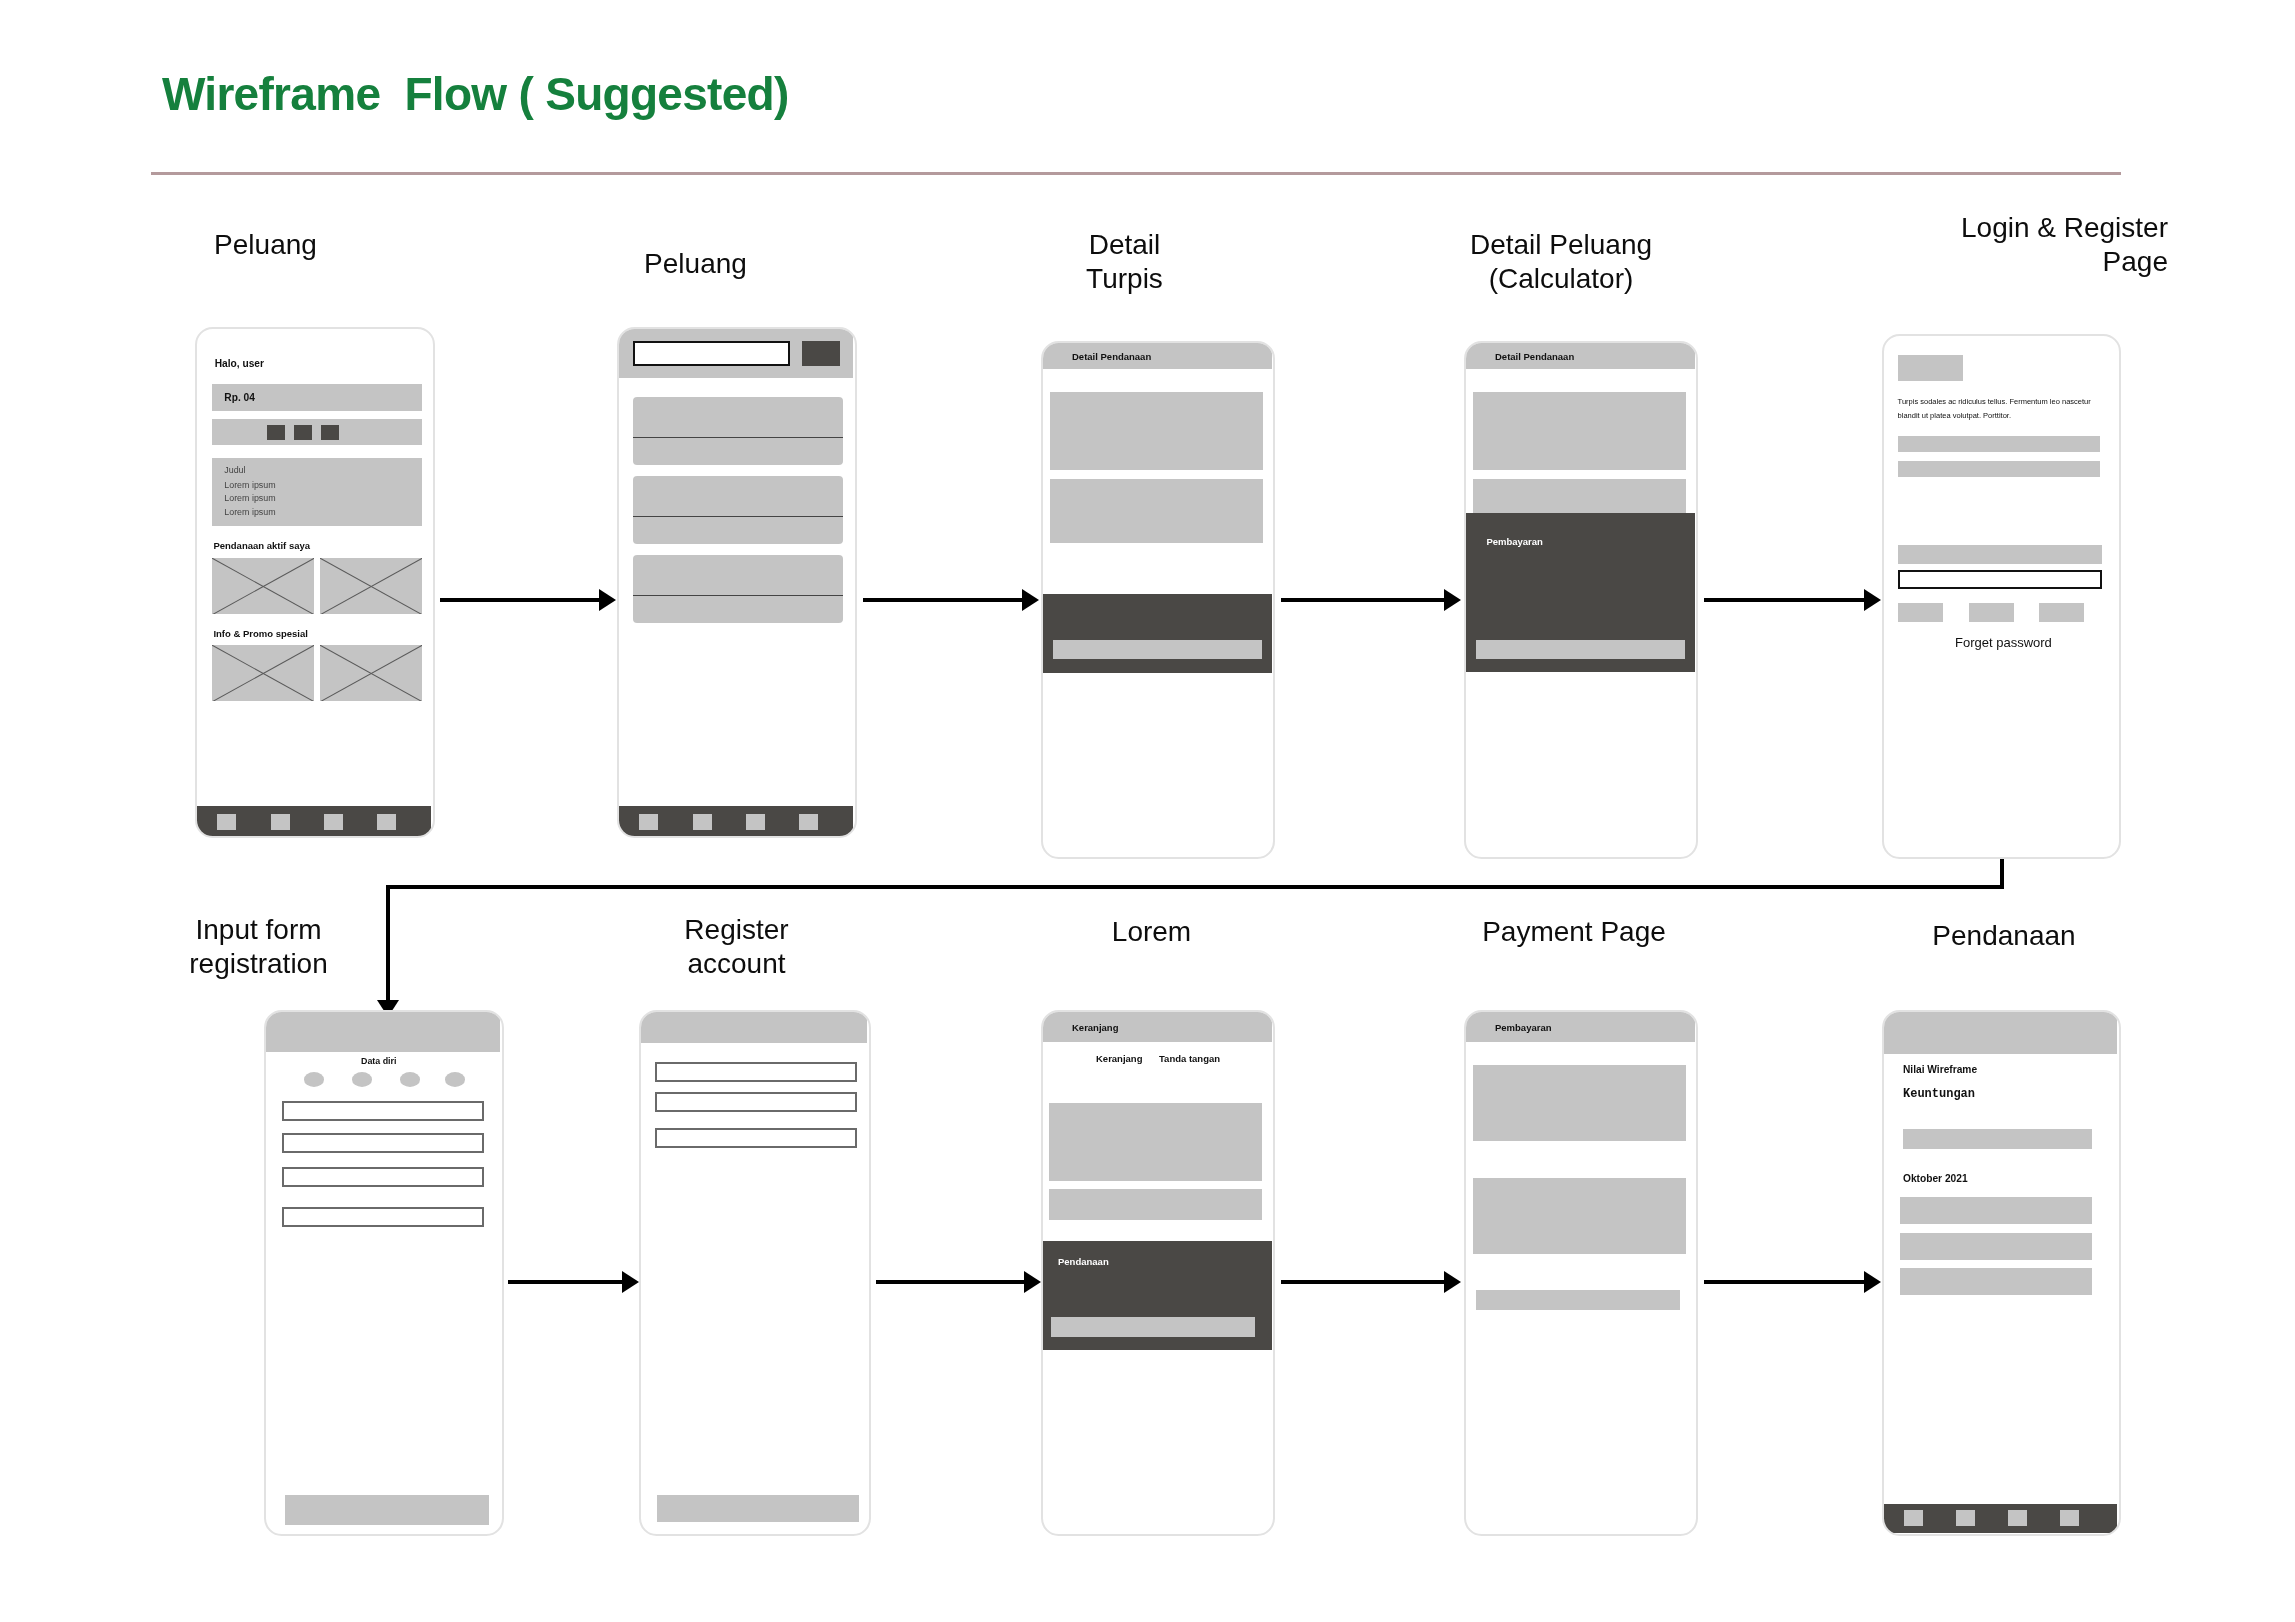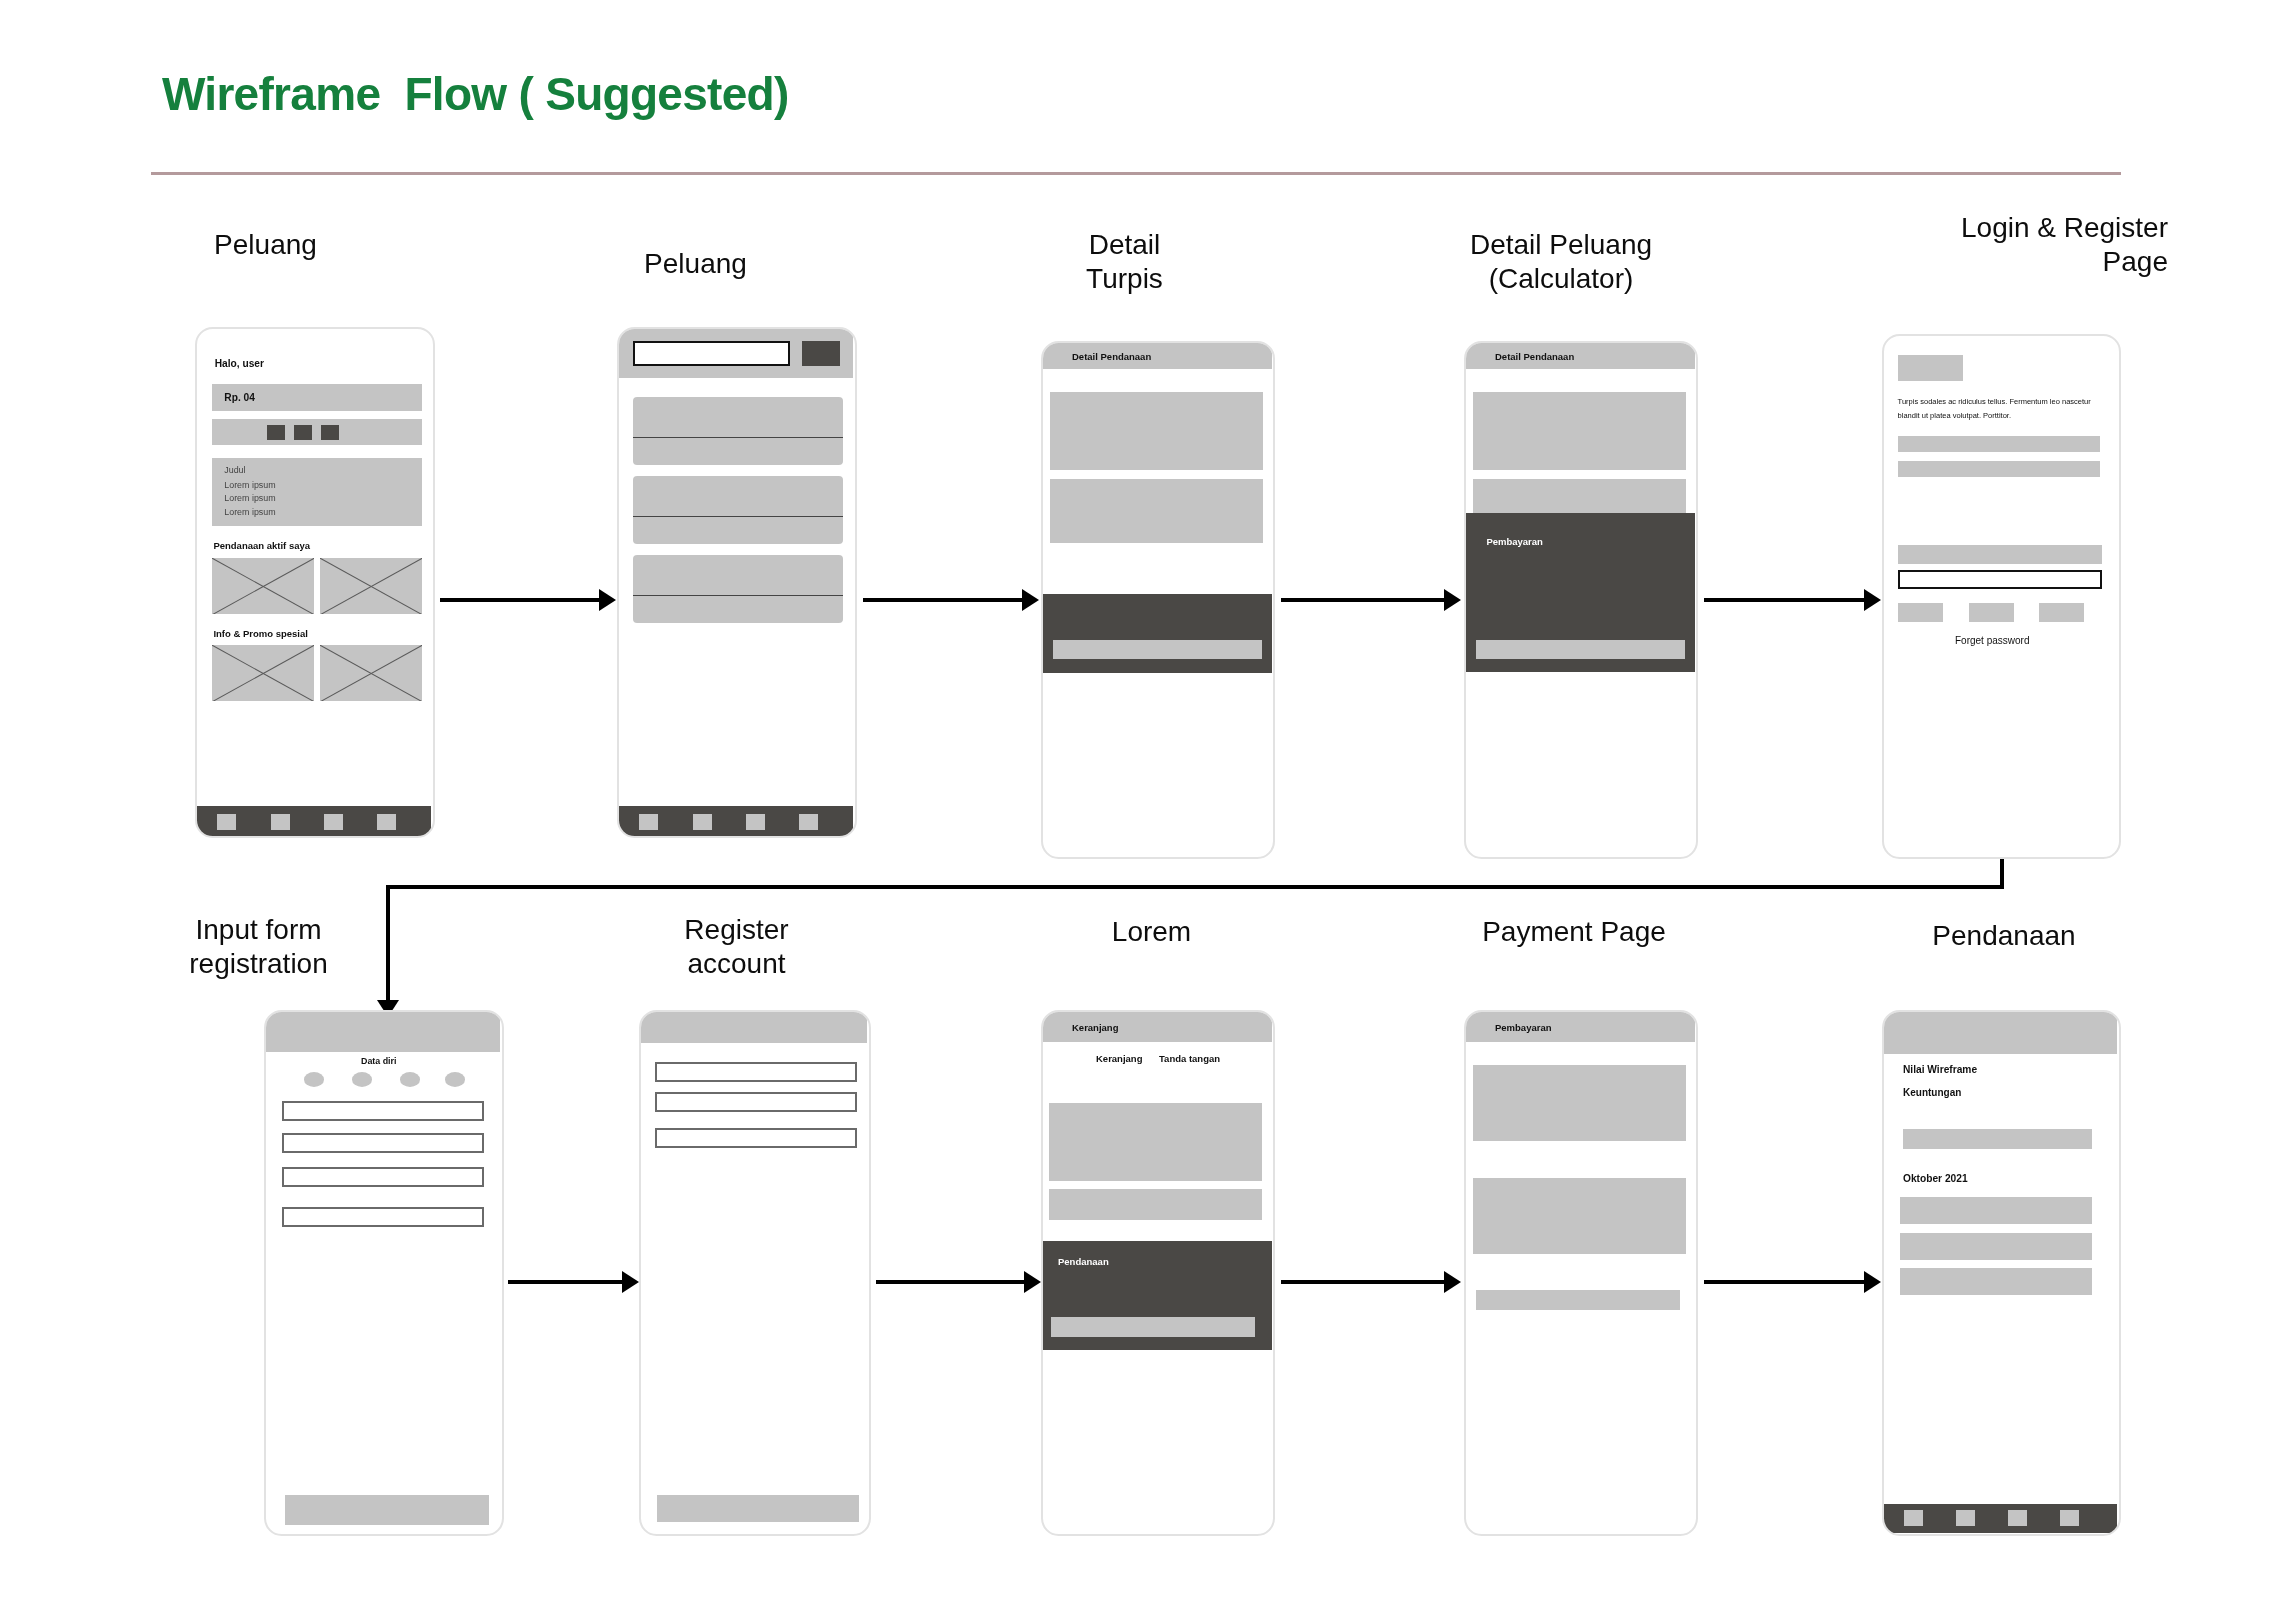--- a/index.html
+++ b/index.html
@@ -156,21 +156,21 @@
 <div class="phone" style="left:1882px;top:334px;width:239px;height:525px;">
   <div class="scr blk" style="left:13.6px;top:19px;width:65px;height:26px;"></div>
   <div class="txt" style="left:13.6px;top:59px;width:198px;font-size:7.5px;line-height:1.9;white-space:normal;">Turpis sodales ac ridiculus tellus. Fermentum leo nascetur blandit ut platea volutpat. Porttitor.</div>
   <div class="scr blk" style="left:13.6px;top:100px;width:202px;height:16.4px;"></div>
   <div class="scr blk" style="left:13.6px;top:125px;width:202px;height:16.4px;"></div>
   <div class="scr blk" style="left:13.6px;top:209px;width:204px;height:19px;"></div>
   <div class="scr inp-thin" style="left:13.6px;top:234px;width:204px;height:19px;"></div>
   <div class="scr blk" style="left:13.6px;top:267px;width:45px;height:19px;"></div>
   <div class="scr blk" style="left:85px;top:267px;width:45px;height:19px;"></div>
   <div class="scr blk" style="left:155px;top:267px;width:45px;height:19px;"></div>
-  <div class="txt" style="left:71px;top:299px;font-size:10px;">Forget password</div>
+  <div class="txt" style="left:71px;top:299px;font-size:13px;">Forget password</div>
 </div>
 
 <div class="arrow" style="left:440px;top:598px;width:160px;"></div>
 <div class="arrow" style="left:863px;top:598px;width:160px;"></div>
 <div class="arrow" style="left:1281px;top:598px;width:164px;"></div>
 <div class="arrow" style="left:1704px;top:598px;width:161px;"></div>
 
 <div class="ln" style="left:2000px;top:859px;width:4.1px;height:30px;"></div>
 <div class="ln" style="left:386px;top:885px;width:1618px;height:4.1px;"></div>
 <div class="arrow-down" style="left:386px;top:885px;height:116px;"></div>
@@ -224,21 +224,21 @@
     <div class="txt txt-b" style="left:29px;top:9.5px;font-size:9.5px;">Pembayaran</div>
   </div>
   <div class="scr blk" style="left:6.8px;top:53px;width:213px;height:76px;"></div>
   <div class="scr blk" style="left:6.8px;top:166px;width:213px;height:76px;"></div>
   <div class="scr blk" style="left:9.5px;top:278px;width:204px;height:20.4px;"></div>
 </div>
 
 <div class="phone" style="left:1882px;top:1010px;width:239px;height:526px;">
   <div class="scr hdr-gray" style="left:0;top:0;width:233px;height:42px;"></div>
   <div class="txt txt-b" style="left:19px;top:52px;font-size:10.2px;">Nilai Wireframe</div>
-  <div class="txt txt-b" style="left:19px;top:75px;font-size:10px;">Keuntungan</div>
+  <div class="txt txt-b" style="left:19px;top:75px;font-size:12px;font-family:Liberation Mono, monospace;">Keuntungan</div>
   <div class="scr blk" style="left:19px;top:117px;width:189px;height:20.4px;"></div>
   <div class="txt txt-b" style="left:19px;top:161px;font-size:10.2px;">Oktober 2021</div>
   <div class="scr blk" style="left:16.4px;top:185px;width:192px;height:27px;"></div>
   <div class="scr blk" style="left:16.4px;top:221px;width:192px;height:27px;"></div>
   <div class="scr blk" style="left:16.4px;top:256px;width:192px;height:27px;"></div>
   <div class="scr dark-nav" style="left:0px;top:492px;width:233px;height:29px;">
     <div class="navsq" style="left:20.4px;top:6.1px;width:19px;height:16.4px;"></div>
     <div class="navsq" style="left:72px;top:6.1px;width:19px;height:16.4px;"></div>
     <div class="navsq" style="left:124px;top:6.1px;width:19px;height:16.4px;"></div>
     <div class="navsq" style="left:176px;top:6.1px;width:19px;height:16.4px;"></div>

